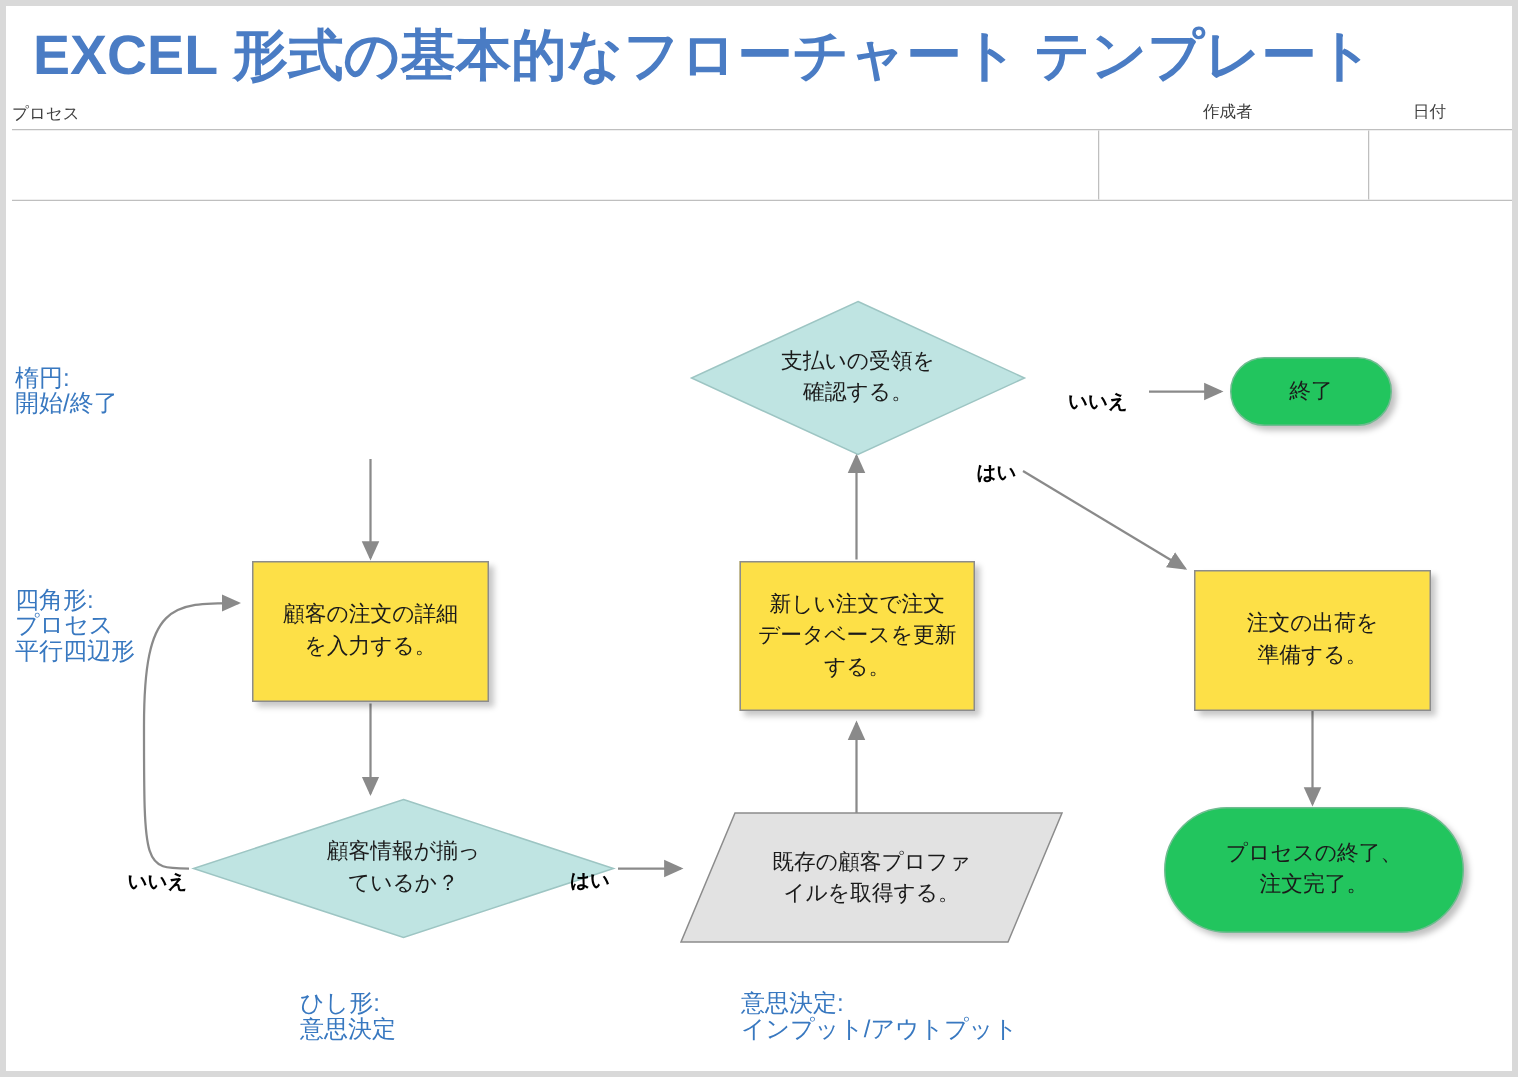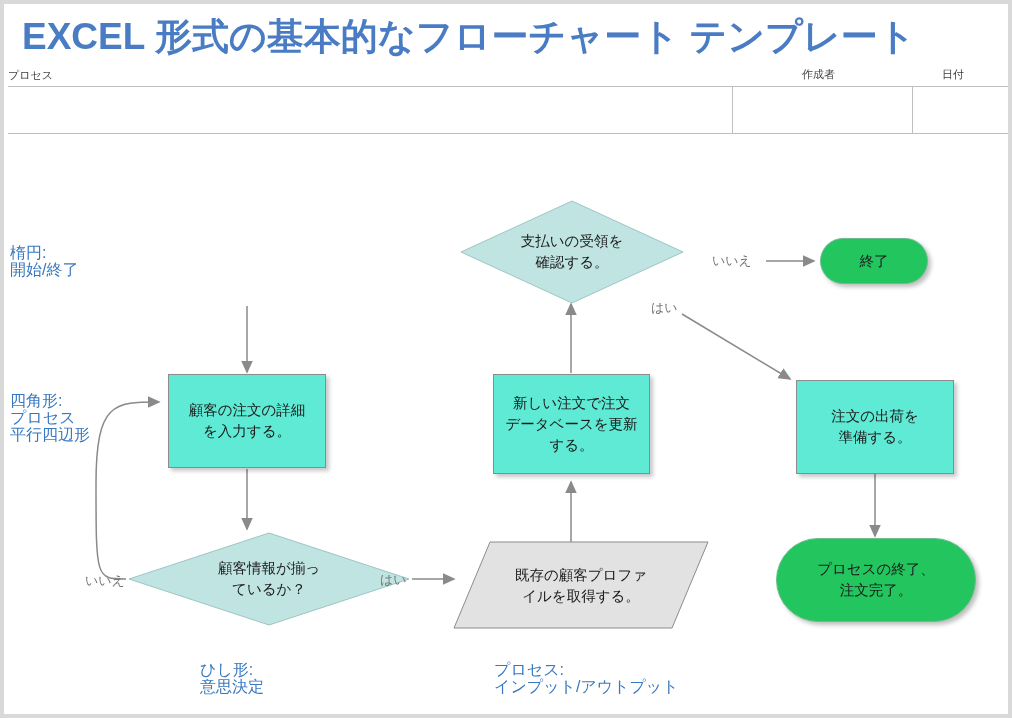--- a/index.html
+++ b/index.html
@@ -70,21 +70,21 @@
     display:flex;align-items:center;justify-content:center;
     text-align:center;
     font-size:14.5px;color:#1a1a1a;
     line-height:21px;
     white-space:pre-line;
     padding:0 9px;box-sizing:border-box;
   }
 
   
   .rect{
-    background:#5eead4;
+    background:#fde047;
     border:1px solid #8c8c8c;
     box-shadow:3px 3px 4px rgba(0,0,0,0.22);
     padding-left:37px;
   }
   
   .oval{
     border:1px solid #9aa97e;
     border-radius:30px;
     box-shadow:3px 3px 4px rgba(0,0,0,0.25);
   }
@@ -96,22 +96,23 @@
   .diamondwrap svg{position:absolute;left:0;top:0;}
   .diamondwrap .nodetext{padding:0 34px;}
 
   .parawrap{position:absolute;}
   .parawrap svg{position:absolute;left:0;top:0;}
   .parawrap .nodetext{padding:0 36px;}
 
   
   .elabel{
     position:absolute;
-    font-size:13px;font-weight:normal;color:#737373;
-    white-space:nowrap;
+    font-size:13px;font-weight:bold;color:#000000;
+    white-space:nowrap;
+    margin-top:7px;
   }
 </style>
 </head>
 <body>
 
 <div id="page">
 
   <div id="title">EXCEL 形式の基本的なフローチャート テンプレート</div>
 
   <div class="colhead" id="head-process">プロセス</div>
@@ -131,21 +132,21 @@
   <div class="legend" id="legend-rect">
     <div>四角形:</div>
     <div>プロセス</div>
     <div>平行四辺形</div>
   </div>
   <div class="legend" id="legend-diamond">
     <div>ひし形:</div>
     <div>意思決定</div>
   </div>
   <div class="legend" id="legend-para">
-    <div>プロセス:</div>
+    <div>意思決定:</div>
     <div>インプット/アウトプット</div>
   </div>
 
   <div id="canvas">
 
     <svg id="wires" viewBox="0 0 1004 570" width="1004" height="570">
       <defs>
         <marker id="ah" markerWidth="9" markerHeight="9" refX="7.5" refY="4.5" orient="auto" markerUnits="strokeWidth">
           <path d="M0,0.6 L8.6,4.5 L0,8.4 z" fill="#8a8a8a"></path>
         </marker>

